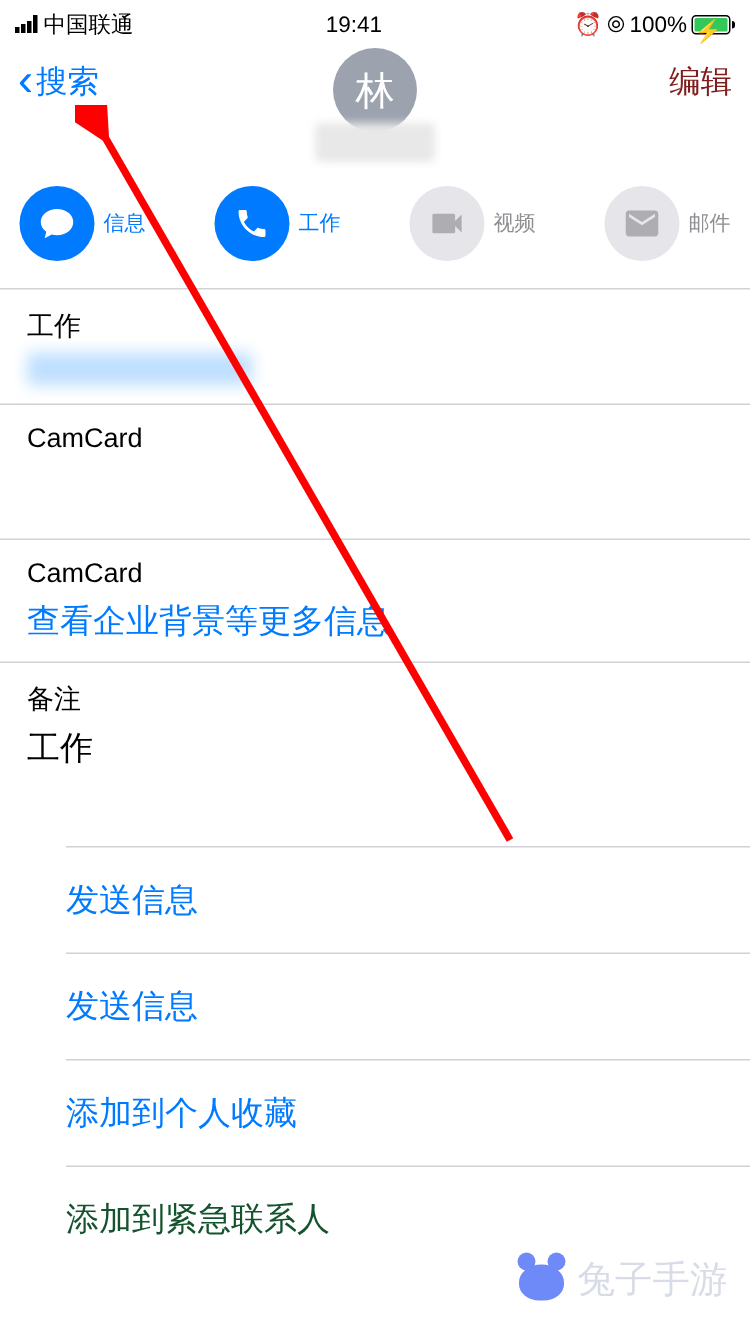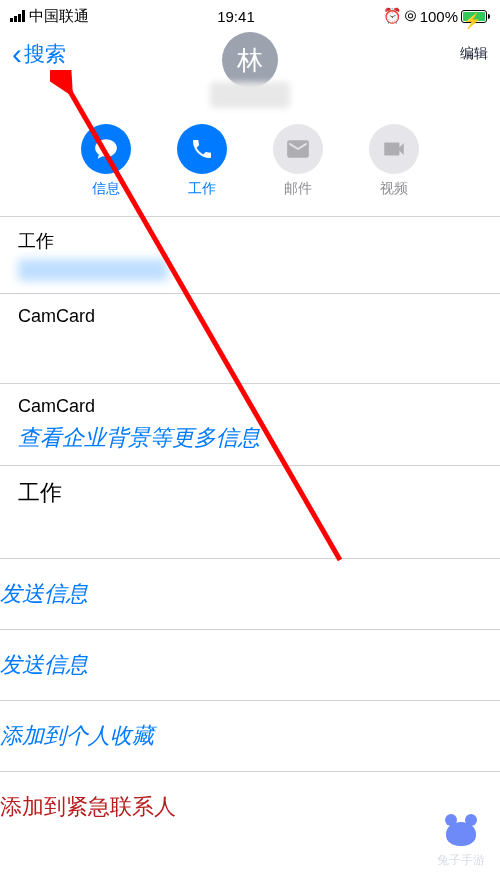--- a/index.html
+++ b/index.html
@@ -14,52 +14,52 @@
     .signal-bars span:nth-child(1){height:4px} .signal-bars span:nth-child(2){height:6px} .signal-bars span:nth-child(3){height:8px} .signal-bars span:nth-child(4){height:12px}
     .battery { display: flex; align-items: center; }
     .battery-body { width: 26px; height: 13px; border: 1.5px solid #000; border-radius: 3px; position: relative; padding:1px; }
     .battery-fill { background: #34c759; height: 100%; border-radius: 1px; }
     .battery-tip { width: 2px; height: 5px; background: #000; border-radius: 0 2px 2px 0; margin-left:1px;}
     
     
     .nav { height: 44px; display: flex; align-items: center; justify-content: space-between; padding: 0 12px; }
     .back { display: flex; align-items: center; color: #007aff; font-size: 21px; gap: 2px;}
     .chevron { font-size: 30px; font-weight: 300; line-height: 1; }
-    .edit { color: #0f172a; font-size: 14px; }
+    .edit { color: #7f1d1d; font-size: 21px; }
     
     
     .avatar-wrap { position: absolute; top: 32px; left: 50%; transform: translateX(-50%); }
     .avatar { width: 56px; height: 56px; border-radius: 50%; background: #9ca3af; display: flex; align-items: center; justify-content: center; color: #fff; font-size: 26px; }
     .name-area { height: 40px; display:flex; justify-content:center; }
     .name-blur { width: 80px; height: 26px; background: #e8e8e8; filter: blur(3px); border-radius:4px; margin-top:6px; }
     
     
     .actions { display: flex; justify-content: center; gap: 46px; padding: 8px 0 18px; }
-    .act { display: flex; flex-direction: column; align-items: center; gap: 6px; }
+    .act { display: flex; flex-direction: row; align-items: center; gap: 6px; }
     .act-circle { width: 50px; height: 50px; border-radius: 50%; display: flex; align-items: center; justify-content: center; }
     .act-circle.blue { background: #007aff; }
     .act-circle.gray { background: #e5e5ea; }
     .act-label { font-size: 14px; }
     .act-label.blue { color: #007aff; }
     .act-label.gray { color: #8e8e93; }
     
     
     .section { border-top: 1px solid #d1d1d6; padding: 12px 18px; }
     .section-label { font-size: 18px; color: #000; margin-bottom: 6px; }
     .section-blur { width: 150px; height: 22px; background: #bfdfff; filter: blur(5px); border-radius:3px; }
-    .section-link { font-size: 22px; color: #007aff; font-style: italic; }
+    .section-link { font-size: 22px; color: #007aff; }
     .section-value { font-size: 22px; color: #000; }
-    .section-red { font-size: 22px; color: #b91c1c; }
-    .tall { padding: 20px 0; }
+    .section-red { font-size: 22px; color: #14532d; }
+    .tall { padding: 20px 0; margin-left: 44px; }
     
     
     .arrow-svg { position: absolute; top: 70px; left: 50px; pointer-events: none; }
     
     
-    .watermark { position: absolute; bottom: 20px; right: 15px; display: flex; align-items: center; gap: 6px; color: #cfd4e0; font-size: 12px; font-weight: 500; opacity:0.8;flex-direction:column;}
+    .watermark { position: absolute; bottom: 20px; right: 15px; display: flex; align-items: center; gap: 6px; color: #cfd4e0; font-size: 25px; font-weight: 500; opacity:0.8;}
     .wm-icon { width: 36px; height: 28px; position:relative; }
     .ear { width:12px; height:12px; background:#4a6cf7; border-radius:50%; position:absolute; top:-4px; }
     .ear.l{left:2px;} .ear.r{right:2px;}
     .face { position:absolute; top:4px; left:3px; width:30px; height:24px; background:#4a6cf7; border-radius:50% 50% 45% 45%; }
   </style>
 </head>
 <body>
 
 <div class="status-bar">
   <div class="status-left">
@@ -116,50 +116,51 @@
     <div class="act-circle blue">
       <svg width="24" height="24" viewBox="0 0 24 24" fill="#fff">
           <path d="M6.6 10.8c1.4 2.8 3.8 5.1 6.6 6.6l2.2-2.2c.3-.3.7-.4 1-.2 1.1.4 2.3.6 3.6.6.6 0 1 .4 1 1V20c0 .6-.4 1-1 1C10.6 21 3 13.4 3 4c0-.6.4-1 1-1h3.5c.6 0 1 .4 1 1 0 1.2.2 2.4.6 3.6.1.4 0 .8-.3 1l-2.2 2.2z"></path>
         </svg>
     </div>
     <span class="act-label blue">工作</span>
   </div>
   <div class="act">
     <div class="act-circle gray">
       <svg width="26" height="26" viewBox="0 0 24 24" fill="#aeaeb2">
+          <path d="M17 10.5V7c0-.6-.4-1-1-1H4c-.6 0-1 .4-1 1v10c0 .6.4 1 1 1h12c.6 0 1-.4 1-1v-3.5l4 4v-11l-4 4z"></path>
+        </svg>
+    </div>
+    <span class="act-label gray">视频</span>
+  </div>
+  <div class="act">
+    <div class="act-circle gray">
+      <svg width="26" height="26" viewBox="0 0 24 24" fill="#aeaeb2">
           <path d="M20 4H4c-1.1 0-2 .9-2 2v12c0 1.1.9 2 2 2h16c1.1 0 2-.9 2-2V6c0-1.1-.9-2-2-2zm0 4l-8 5-8-5V6l8 5 8-5v2z"></path>
         </svg>
     </div>
     <span class="act-label gray">邮件</span>
-  </div>
-  <div class="act">
-    <div class="act-circle gray">
-      <svg width="26" height="26" viewBox="0 0 24 24" fill="#aeaeb2">
-          <path d="M17 10.5V7c0-.6-.4-1-1-1H4c-.6 0-1 .4-1 1v10c0 .6.4 1 1 1h12c.6 0 1-.4 1-1v-3.5l4 4v-11l-4 4z"></path>
-        </svg>
-    </div>
-    <span class="act-label gray">视频</span>
   </div>
 </div>
 
 <div class="section">
   <div class="section-label">工作</div>
   <div class="section-blur"></div>
 </div>
 
 <div class="section" style="height:90px;">
   <div class="section-label">CamCard</div>
 </div>
 
 <div class="section">
   <div class="section-label">CamCard</div>
   <div class="section-link">查看企业背景等更多信息</div>
 </div>
 
 <div class="section" style="padding-bottom:50px;">
+  <div class="section-label">备注</div>
   <div class="section-value">工作</div>
 </div>
 
 <div class="section tall">
   <div class="section-link">发送信息</div>
 </div>
 
 <div class="section tall">
   <div class="section-link">发送信息</div>
 </div>

